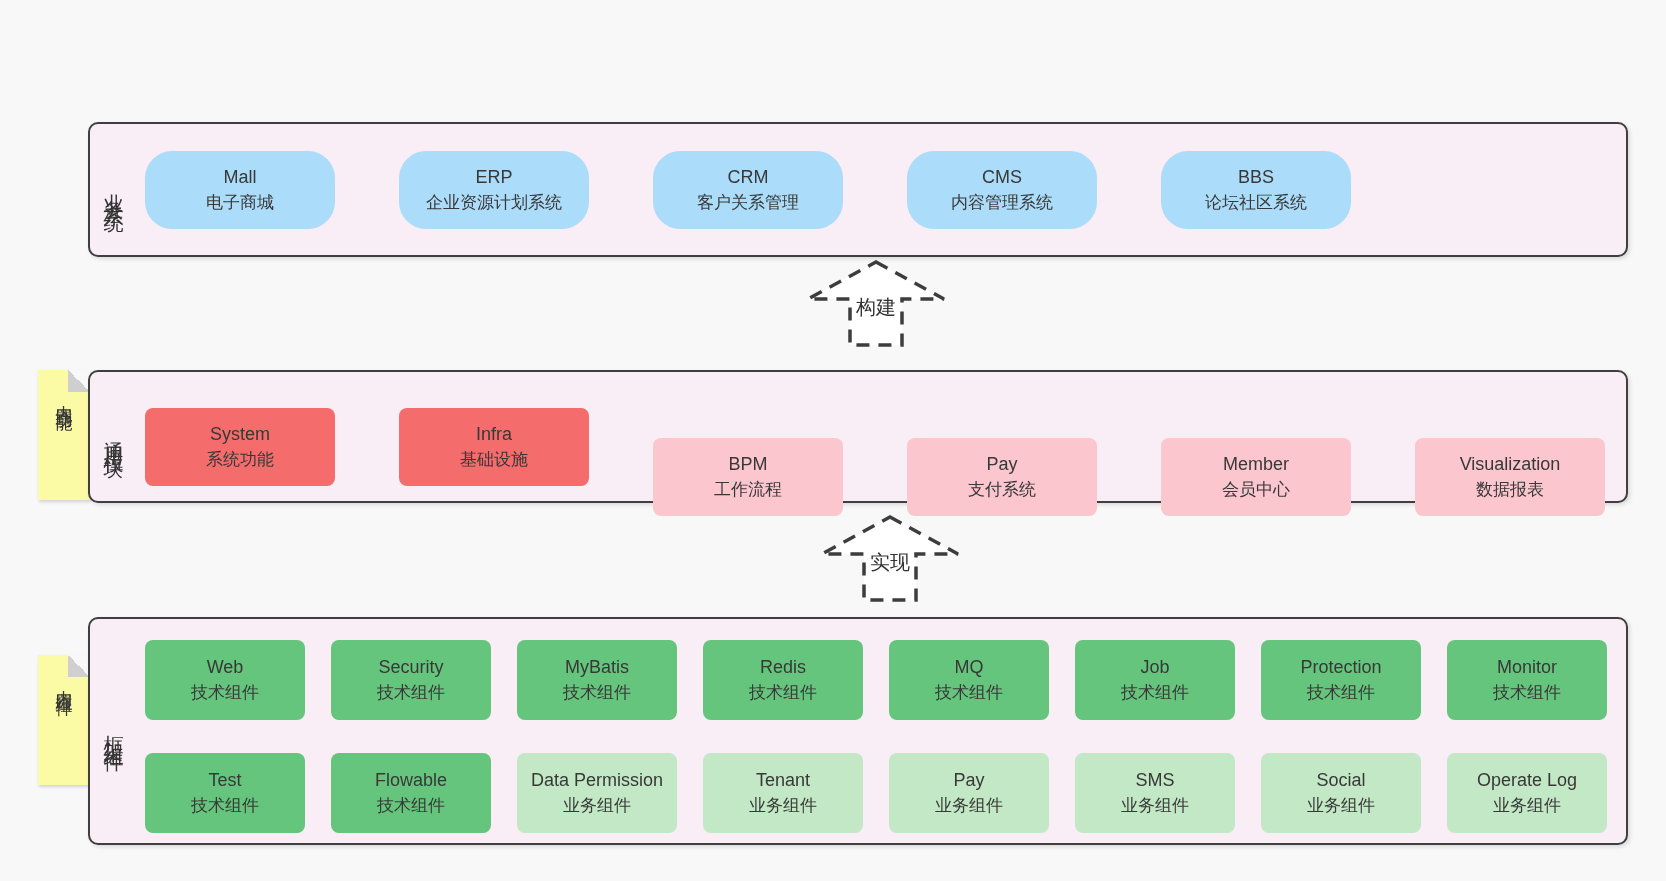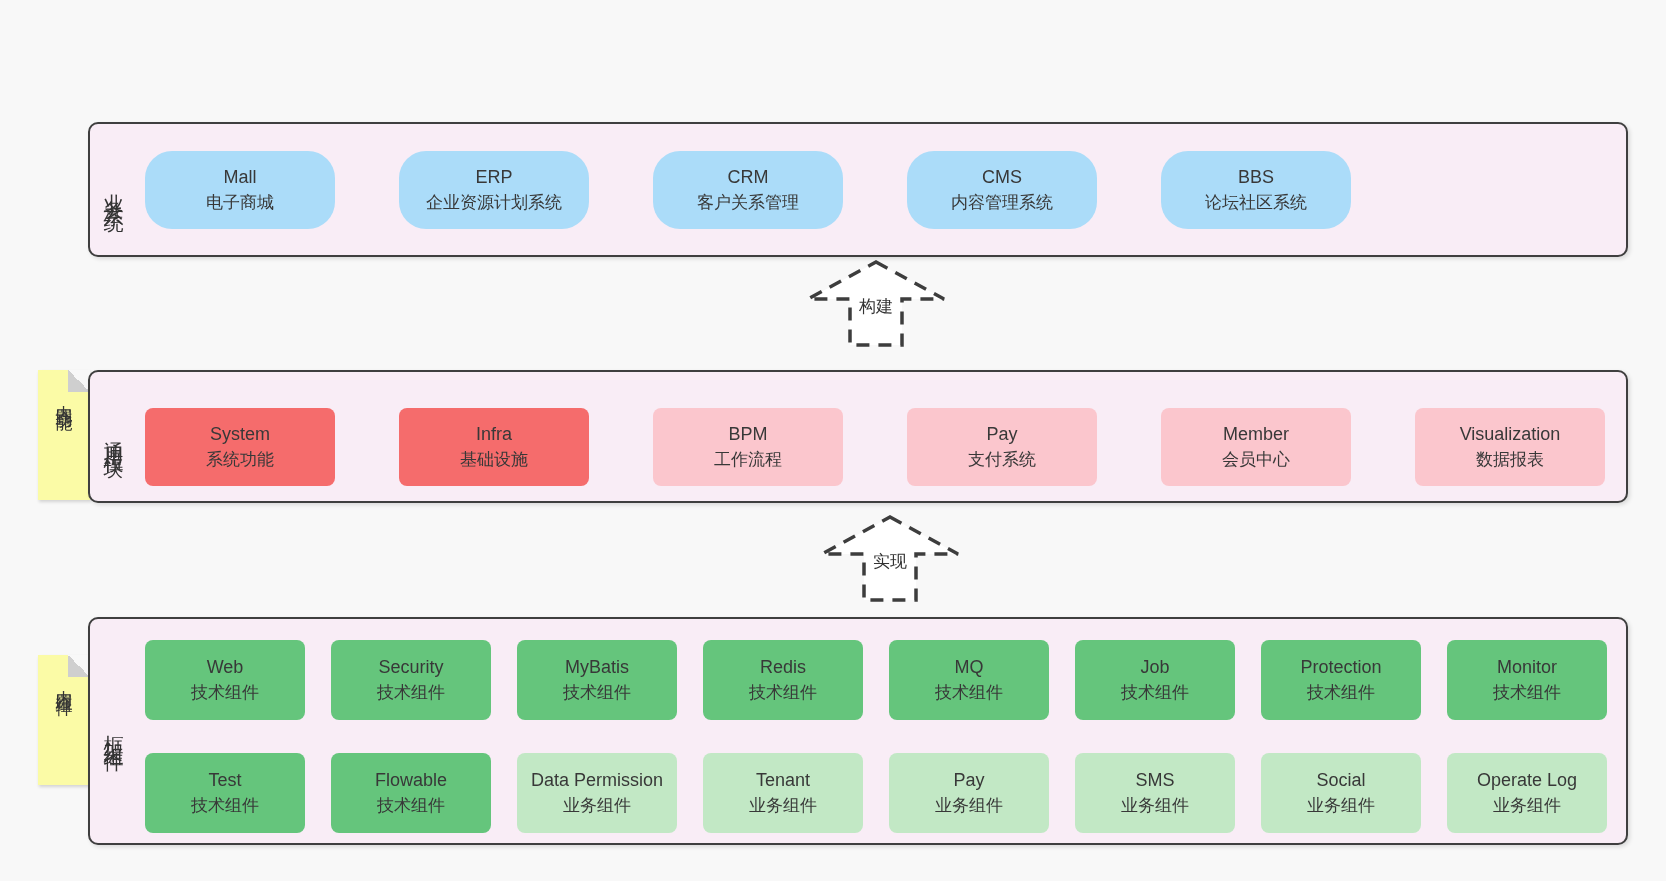--- a/index.html
+++ b/index.html
@@ -31,41 +31,41 @@
   #band-components .row1{top:21px;}
   #band-components .row2{top:134px;}
 
   .box{border-radius:8px;display:flex;flex-direction:column;align-items:center;
        justify-content:center;text-align:center;line-height:26px;font-size:18px;color:#383838;}
   .box .desc{font-size:17px;}
   .w190{width:190px;height:78px;padding:0 10px;}
   .w160{width:160px;height:80px;padding:0 13px;}
   .blue{background:var(--box-blue);border-radius:27px;}
   .red{background:var(--box-red);}
-  .pink{background:var(--box-pink);}
+  .pink{background:var(--box-pink);margin-top:30px;}
   .green{background:var(--box-green);}
   .lgreen{background:var(--box-lightgreen);}
 
   .note{position:absolute;width:52px;background:var(--note-yellow);
         box-shadow:1px 2px 3px rgba(0,0,0,.15);}
   #note-modules{left:38px;top:370px;height:130px;}
   #note-components{left:38px;top:655px;height:130px;}
   .note .fold{position:absolute;top:0;right:0;width:22px;height:22px;
         background:linear-gradient(to bottom left,var(--page-bg) 0 50%,var(--note-fold) 50% 100%);}
   .note .note-text{position:absolute;left:50%;top:22px;transform:translateX(-50%);
         writing-mode:vertical-rl;text-orientation:upright;font-size:17px;
         letter-spacing:3px;color:#333;white-space:nowrap;}
 
   .arrow-svg{position:absolute;width:180px;height:100px;}
   #arrow-build{left:786px;top:255px;}
   #arrow-implement{left:800px;top:510px;}
   .arrow-svg path{fill:#ffffff;stroke:var(--dash);stroke-width:3.5;
         stroke-dasharray:13 9;}
   .arrow-label{position:absolute;transform:translateX(-50%);background:#ffffff;
-        padding:0 3px;font-size:17px;color:#333;line-height:22px;}
+        padding:0 3px;font-size:20px;color:#333;line-height:22px;}
   #label-build{left:876px;top:296px;}
   #label-implement{left:890px;top:551px;}
 </style>
 </head>
 <body>
 
 <div class="canvas">
 
   <div class="note" id="note-modules">
     <div class="fold"></div>

